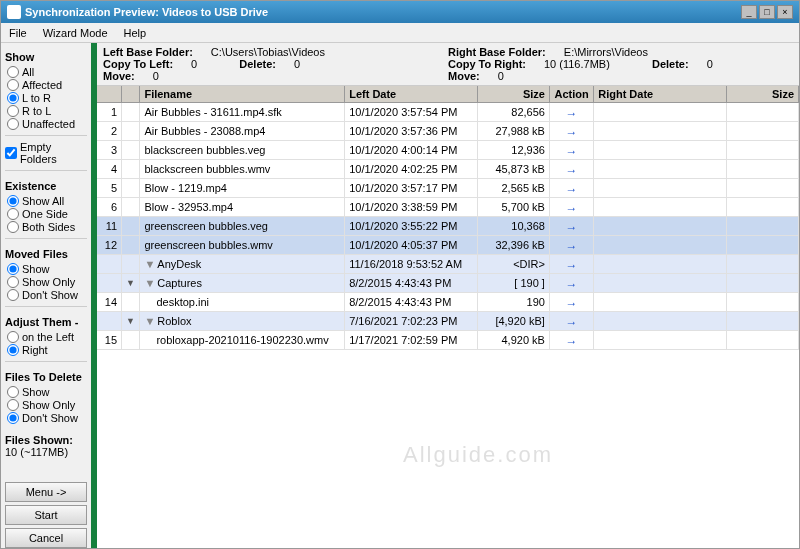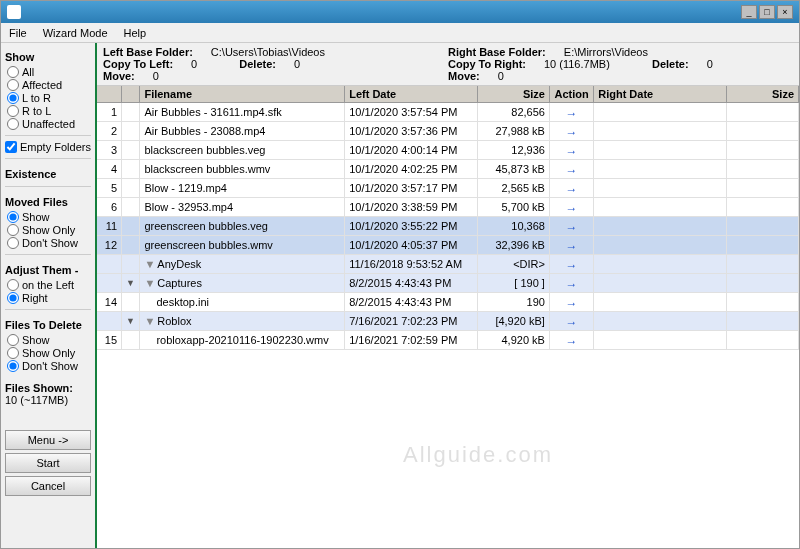--- a/index.html
+++ b/index.html
@@ -76,21 +76,21 @@
       flex: 1;
       overflow: hidden;
     }
     .left-panel {
       width: 96px;
       background: #f0f0f0;
       padding: 4px;
       display: flex;
       flex-direction: column;
       gap: 2px;
-      border-right: 2px solid #15803d;
+      border-right: 6px solid #15803d;
       flex-shrink: 0;
       overflow-y: auto;
     }
     .section-title {
       font-weight: bold;
       font-size: 11px;
       margin-top: 4px;
       margin-bottom: 1px;
     }
     .radio-group {
@@ -217,20 +217,21 @@
     .folder-name { color: #000; margin-left: 12px; }
   </style>
 </head>
 <body>
 
 <div class="window">
 
   <div class="title-bar">
     <div class="title-bar-title">
       <div class="title-bar-icon"></div>
+      <span>Synchronization Preview: Videos to USB Drive</span>
     </div>
     <div class="title-bar-controls">
       <div class="title-btn">_</div>
       <div class="title-btn">□</div>
       <div class="title-btn">×</div>
     </div>
   </div>
 
   <div class="menu-bar">
     <span class="menu-item">File</span>
@@ -264,20 +265,34 @@
           <span>Unaffected</span>
         </label>
       </div>
       <div class="divider"></div>
       <label class="checkbox-item">
         <input type="checkbox" checked="" style="">
         <span>Empty Folders</span>
       </label>
       <div class="divider"></div>
       <div class="section-title">Existence</div>
+      <div class="radio-group">
+        <label class="radio-item">
+          <input type="radio" name="existence" checked="" style="">
+          <span>Show All</span>
+        </label>
+        <label class="radio-item">
+          <input type="radio" name="existence" style="">
+          <span>One Side</span>
+        </label>
+        <label class="radio-item">
+          <input type="radio" name="existence" style="">
+          <span>Both Sides</span>
+        </label>
+      </div>
       <div class="divider"></div>
       <div class="section-title">Moved Files</div>
       <div class="radio-group">
         <label class="radio-item">
           <input type="radio" name="moved" checked="" style="">
           <span>Show</span>
         </label>
         <label class="radio-item">
           <input type="radio" name="moved" style="">
           <span>Show Only</span>
@@ -498,21 +513,21 @@
                 <td class="col-leftdate">7/16/2021 7:02:23 PM</td>
                 <td class="col-size">[4,920 kB]</td>
                 <td class="col-action"><span class="arrow">→</span></td>
                 <td class="col-rightdate"></td>
                 <td class="col-rightsize"></td>
               </tr>
               <tr>
                 <td class="col-num">15</td>
                 <td class="col-expand expand-icon"></td>
                 <td class="col-filename folder-name indent">robloxapp-20210116-1902230.wmv</td>
-                <td class="col-leftdate">1/16/2021 7:02:59 PM</td>
+                <td class="col-leftdate">1/17/2021 7:02:59 PM</td>
                 <td class="col-size">4,920 kB</td>
                 <td class="col-action"><span class="arrow">→</span></td>
                 <td class="col-rightdate"></td>
                 <td class="col-rightsize"></td>
               </tr>
             </tbody>
         </table>
       </div>
     </div>
   </div>

